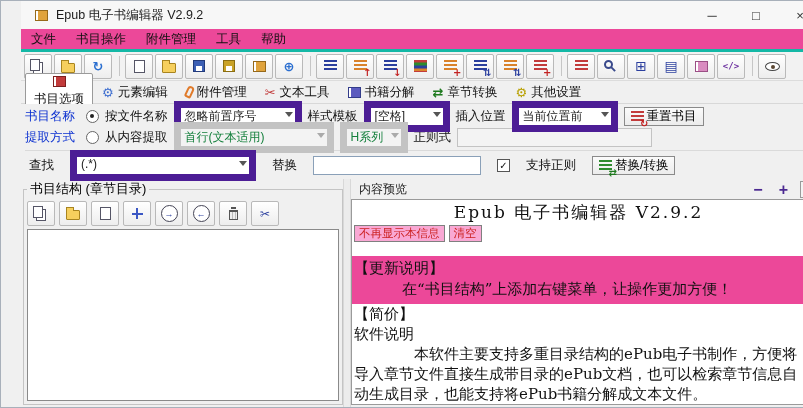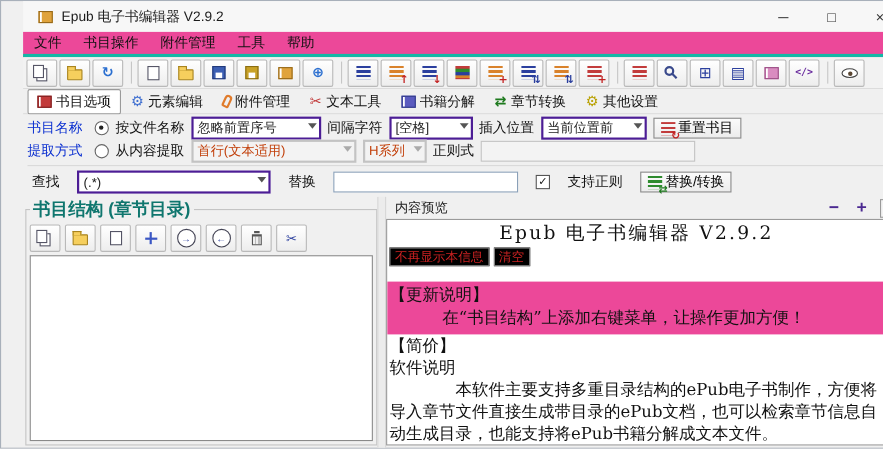--- a/index.html
+++ b/index.html
@@ -16,59 +16,59 @@
   .menubar{height:20px;background:#ec4899;border-bottom:3px solid #14b8a6;display:flex;align-items:center;flex:0 0 auto;}
   .menu-item{padding:2px 10px;font-size:12.5px;color:#111;}
 
   
   .toolbar{height:28px;display:flex;align-items:center;padding:0 3px;background:#f2f2f2;border-bottom:1px solid #dcdcdc;flex:0 0 auto;}
   .ti{width:26px;height:23px;border:1px solid #b9b9b9;background:linear-gradient(#ffffff,#ededed);border-radius:2px;display:flex;align-items:center;justify-content:center;margin-right:2px;}
   .sep{width:1px;height:20px;background:#c6c6c6;margin:0 5px;}
 
   .tabrow{height:22px;display:flex;align-items:center;padding:0 4px;background:#f0f0f0;border-bottom:1px solid #d8d8d8;flex:0 0 auto;}
   .tab{display:flex;align-items:center;gap:4px;padding:2px 8px;font-size:12.5px;color:#111;border:1px solid transparent;}
-  .tab.active{background:#fff;border:1px solid #9a9a9a;border-radius:2px;}
+  .tab.active{background:#fff;border:1px solid #9a9a9a;border-radius:2px;flex-direction:column;}
 
   
   .opts{padding:2px 4px 1px 4px;background:#f0f0f0;flex:0 0 auto;}
   .orow{height:21px;display:flex;align-items:center;gap:6px;}
   .blue-label{color:#0a2fd0;font-size:12.5px;width:55px;flex:0 0 auto;}
   .lbl{font-size:12.5px;color:#111;}
   .radio{width:11px;height:11px;border:1px solid #666;border-radius:50%;background:#fff;display:inline-block;position:relative;flex:0 0 auto;}
   .radio.on::after{content:"";position:absolute;left:2.5px;top:2.5px;width:4px;height:4px;border-radius:50%;background:#222;}
-  .combo{height:17px;background:#fff;border:2px solid #4c1d95;display:flex;align-items:center;font-size:12px;padding-left:4px;position:relative;}
+  .combo{height:17px;background:#fff;border:7px solid #4c1d95;display:flex;font-size:12px;padding-left:4px;position:relative;}
   .combo .arr{position:absolute;right:2px;top:4px;width:0;height:0;border-left:4px solid transparent;border-right:4px solid transparent;border-top:5px solid #555;}
-  .combo.dis{background:#f3f3f3;border-color:#c3c3c3;color:#c2410c;}
+  .combo.dis{background:#f3f3f3;border-color:#c3c3c3;color:#15803d;}
   .combo.dis .arr{border-top-color:#aaa;}
   .tinput{height:15px;background:#fff;border:1px solid #8aa0b8;font-size:12px;padding:1px 4px;}
   .tinput.dis{background:#f3f3f3;border-color:#c3c3c3;}
   .pbtn{height:19px;border:1px solid #8a8a8a;background:linear-gradient(#fbfbfb,#ececec);display:flex;align-items:center;gap:3px;padding:0 6px;font-size:12.5px;}
   .srow{height:25px;display:flex;align-items:center;gap:16px;border-top:1px solid #dadada;margin-top:2px;padding-top:2px;}
   .chk{width:11px;height:11px;border:1px solid #555;background:#fff;display:inline-flex;align-items:center;justify-content:center;font-size:10px;font-weight:bold;color:#111;flex:0 0 auto;}
 
   
   .main{flex:1;display:flex;min-height:0;}
   fieldset.leftbox{width:312px;flex:0 0 auto;margin:1px 0 2px 2px;border:1px solid #c4c4c4;padding:2px 3px 3px 3px;display:flex;flex-direction:column;min-height:0;}
-  fieldset.leftbox legend{font-size:16px;color:#0f766e;padding:0 3px;font-weight:bold;}
+  fieldset.leftbox legend{font-size:13px;color:#000000;padding:0 3px;}
   .ltoolbar{display:flex;align-items:center;gap:2px;padding:1px 0 3px 0;flex:0 0 auto;}
   .listbox{flex:1;background:#fff;border:1px solid #8a8a8a;min-height:0;}
   .splitter{width:6px;background:#ececec;flex:0 0 auto;border-left:1px solid #d8d8d8;border-right:1px solid #d8d8d8;}
 
   .rightpane{flex:1;display:flex;flex-direction:column;min-width:0;margin:1px 2px 2px 0;}
   .phead{height:19px;display:flex;align-items:center;flex:0 0 auto;padding:0 2px 0 8px;}
   .phead .ptitle{font-size:12px;color:#222;flex:1;}
   .pctl{font-weight:bold;color:#4b2991;font-size:16px;padding:0 8px;line-height:16px;}
   .pimgbtn{width:16px;height:15px;border:1px solid #9a9a9a;background:#f4f4f4;display:flex;align-items:center;justify-content:center;font-size:10px;color:#555;margin-left:4px;}
   .pbox{flex:1;background:#fff;border:1px solid #9a9a9a;position:relative;overflow:hidden;min-height:0;}
   .pscroll{position:absolute;right:0;top:0;bottom:0;width:13px;background:#f1f1f1;border-left:1px solid #ddd;}
   .pthumb{position:absolute;top:6px;left:3px;width:6px;height:28px;background:#b5b5b5;border-radius:3px;}
   .pcontent{position:absolute;left:0;top:0;right:14px;bottom:0;font-family:"DejaVu Serif","Liberation Serif",serif;font-size:15px;line-height:20px;color:#111;}
   .pheading{text-align:center;font-size:17px;letter-spacing:2px;padding-top:2px;}
   .pbtns{display:flex;gap:4px;padding:3px 0 0 2px;}
-  .rbtn{border:1px solid #808080;background:#000000;color:#cc2222;font-size:11.5px;font-family:"Liberation Sans",sans-serif;padding:0 4px;height:17px;display:flex;align-items:center;}
+  .rbtn{border:1px solid #808080;background:#f9a8d4;color:#cc2222;font-size:11.5px;font-family:"Liberation Sans",sans-serif;padding:0 4px;height:17px;display:flex;align-items:center;}
   .greenblock{background:#ec4899;margin-top:14px;padding:2px 2px 4px 2px;line-height:21px;}
   .indent1{padding-left:48px;}
   .bodytext{padding-left:2px;}
   .para{text-indent:4em;}
 
   
   .ic{display:inline-block;box-sizing:border-box;flex:0 0 auto;}
   .ic-doc{width:11px;height:13px;background:#fff;border:1px solid #556;}
   .ic-copy{width:10px;height:12px;background:#fff;border:1px solid #556;box-shadow:3px 3px 0 -1px #fff,3px 3px 0 0 #556;margin:-3px 3px 0 -3px;}
   .ic-folder{width:14px;height:10px;background:#f6cf5d;border:1px solid #a8841f;border-radius:1px;position:relative;margin-top:3px;}
@@ -249,21 +249,21 @@
 
   <div class="opts">
     <div class="orow">
       <span class="blue-label">书目名称</span>
       <span class="radio on"></span>
       <span class="lbl">按文件名称</span>
       <div class="combo" style="width:110px">
           <span>忽略前置序号</span>
           <span class="arr"></span>
         </div>
-      <span class="lbl">间隔字符</span>
+      <span class="lbl">样式模板</span>
       <div class="combo" style="width:68px">
           <span>[空格]</span>
           <span class="arr"></span>
         </div>
       <span class="lbl">插入位置</span>
       <div class="combo" style="width:88px">
           <span>当前位置前</span>
           <span class="arr"></span>
         </div>
       <button class="pbtn">

